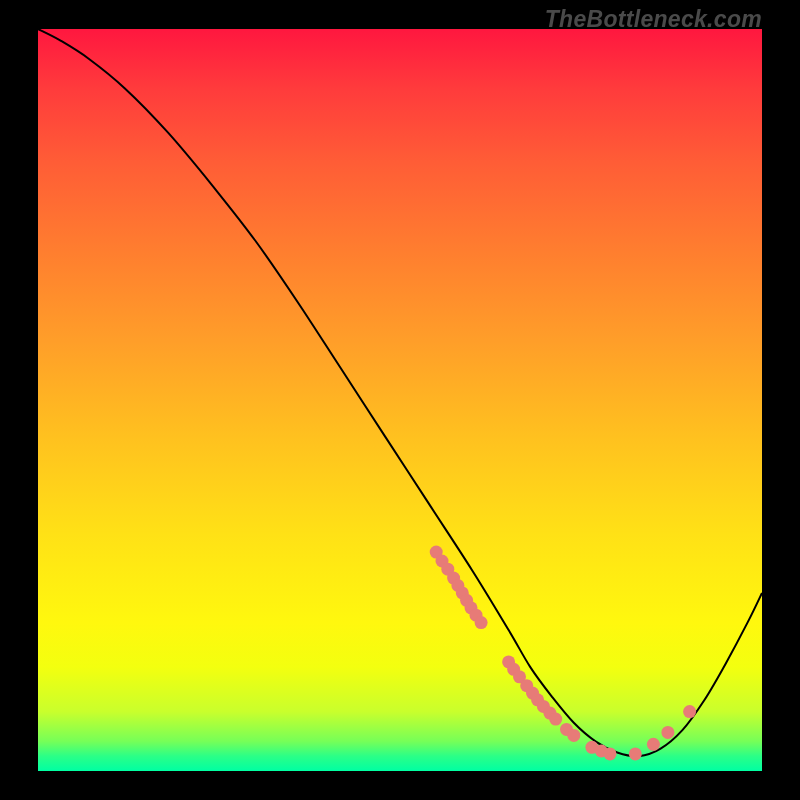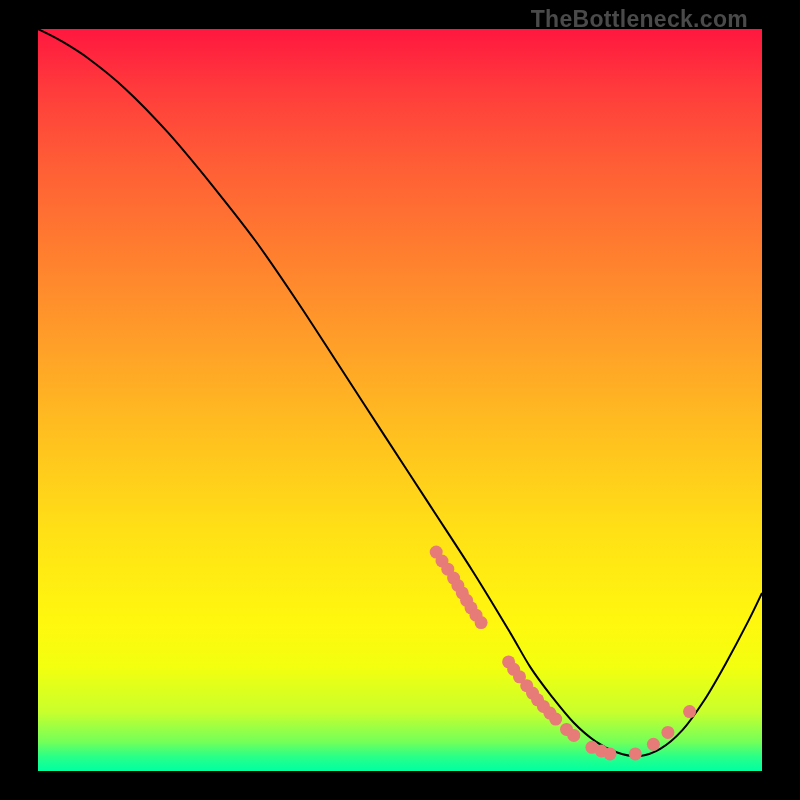--- a/index.html
+++ b/index.html
@@ -32,26 +32,27 @@
       #76ff58 96%,
       #2bff87 98%,
       #00ffa3 100%
     );
     overflow: hidden;
   }
 
   .watermark {
     position: absolute;
     top: 6px;
-    right: 52px;
+    right: 38px;
     color: #4a4a4a;
     font-size: 23px;
     font-weight: 600;
     letter-spacing: 0.3px;
     user-select: none;
+    font-style: italic;
   }
 
   svg.plot {
     position: absolute;
     left: 0;
     top: 0;
     width: 724px;
     height: 742px;
   }
 

